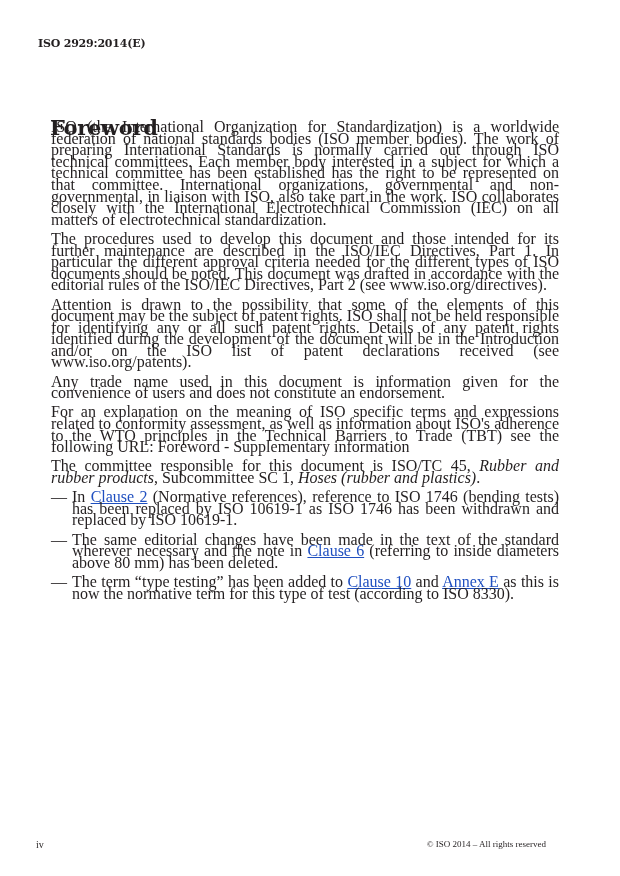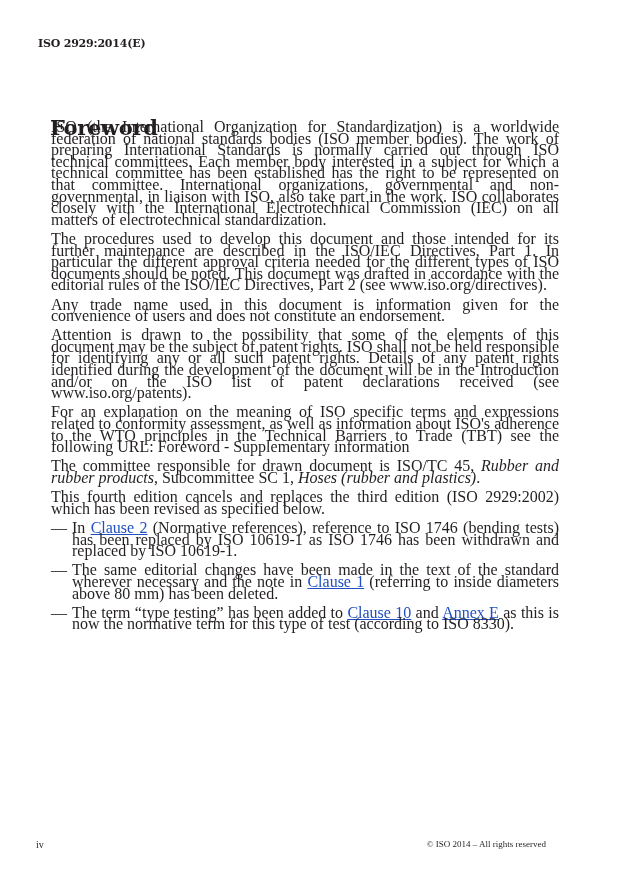--- a/index.html
+++ b/index.html
@@ -24,27 +24,26 @@
   </style>
 </head>
 <body>
 
 <div class="doc-id">ISO 2929:2014(E)</div>
 <h1 class="title">Foreword</h1>
 
 <div class="body">
   <p>ISO (the International Organization for Standardization) is a worldwide federation of national standards bodies (ISO member bodies). The work of preparing International Standards is normally carried out through ISO technical committees. Each member body interested in a subject for which a technical committee has been established has the right to be represented on that committee. International organizations, governmental and non-governmental, in liaison with ISO, also take part in the work. ISO collaborates closely with the International Electrotechnical Commission (IEC) on all matters of electrotechnical standardization.</p>
   <p>The procedures used to develop this document and those intended for its further maintenance are described in the ISO/IEC Directives, Part 1.  In particular the different approval criteria needed for the different types of ISO documents should be noted.  This document was drafted in accordance with the editorial rules of the ISO/IEC Directives, Part 2 (see www.iso.org/directives).</p>
+  <p>Attention is drawn to the possibility that some of the elements of this document may be the subject of patent rights. ISO shall not be held responsible for identifying any or all such patent rights.  Details of any patent rights identified during the development of the document will be in the Introduction and/or on the ISO list of patent declarations received (see www.iso.org/patents).</p>
   <p>Any trade name used in this document is information given for the convenience of users and does not constitute an endorsement.</p>
-  <p>Attention is drawn to the possibility that some of the elements of this document may be the subject of patent rights. ISO shall not be held responsible for identifying any or all such patent rights.  Details of any patent rights identified during the development of the document will be in the Introduction and/or on the ISO list of patent declarations received (see www.iso.org/patents).</p>
   <p>For an explanation on the meaning of ISO specific terms and expressions related to conformity assessment, as well as information about ISO's adherence to the WTO principles in the Technical Barriers to Trade (TBT) see the following URL:  Foreword - Supplementary information</p>
-  <p><span>The committee responsible for drawn document is ISO/TC 45, </span><i>Rubber and rubber products</i><span>, Subcommittee SC 1, </span><i>Hoses (rubber and plastics)</i><span>.</span></p>
-  <p>This fourth edition cancels and replaces the third edition (ISO 2929:2002) which has been revised as specified below.</p>
+  <p><span>The committee responsible for this document is ISO/TC 45, </span><i>Rubber and rubber products</i><span>, Subcommittee SC 1, </span><i>Hoses (rubber and plastics)</i><span>.</span></p>
 
   <ul>
     <li><span class="dash">—</span><span>In </span><a class="link">Clause 2</a><span> (Normative references), reference to ISO 1746 (bending tests) has been replaced by ISO 10619-1 as ISO 1746 has been withdrawn and replaced by ISO 10619-1.</span></li>
-    <li><span class="dash">—</span><span>The same editorial changes have been made in the text of the standard wherever necessary and the note in </span><a class="link">Clause 1</a><span> (referring to inside diameters above 80 mm) has been deleted.</span></li>
+    <li><span class="dash">—</span><span>The same editorial changes have been made in the text of the standard wherever necessary and the note in </span><a class="link">Clause 6</a><span> (referring to inside diameters above 80 mm) has been deleted.</span></li>
     <li><span class="dash">—</span><span>The term “type testing” has been added to </span><a class="link">Clause 10</a><span> and </span><a class="link">Annex E</a><span> as this is now the normative term for this type of test (according to ISO 8330).</span></li>
   </ul>
 </div>
 
 <div class="footer-page">iv</div>
 <div class="footer-copy">© ISO 2014 – All rights reserved</div>
 
 </body></html>

